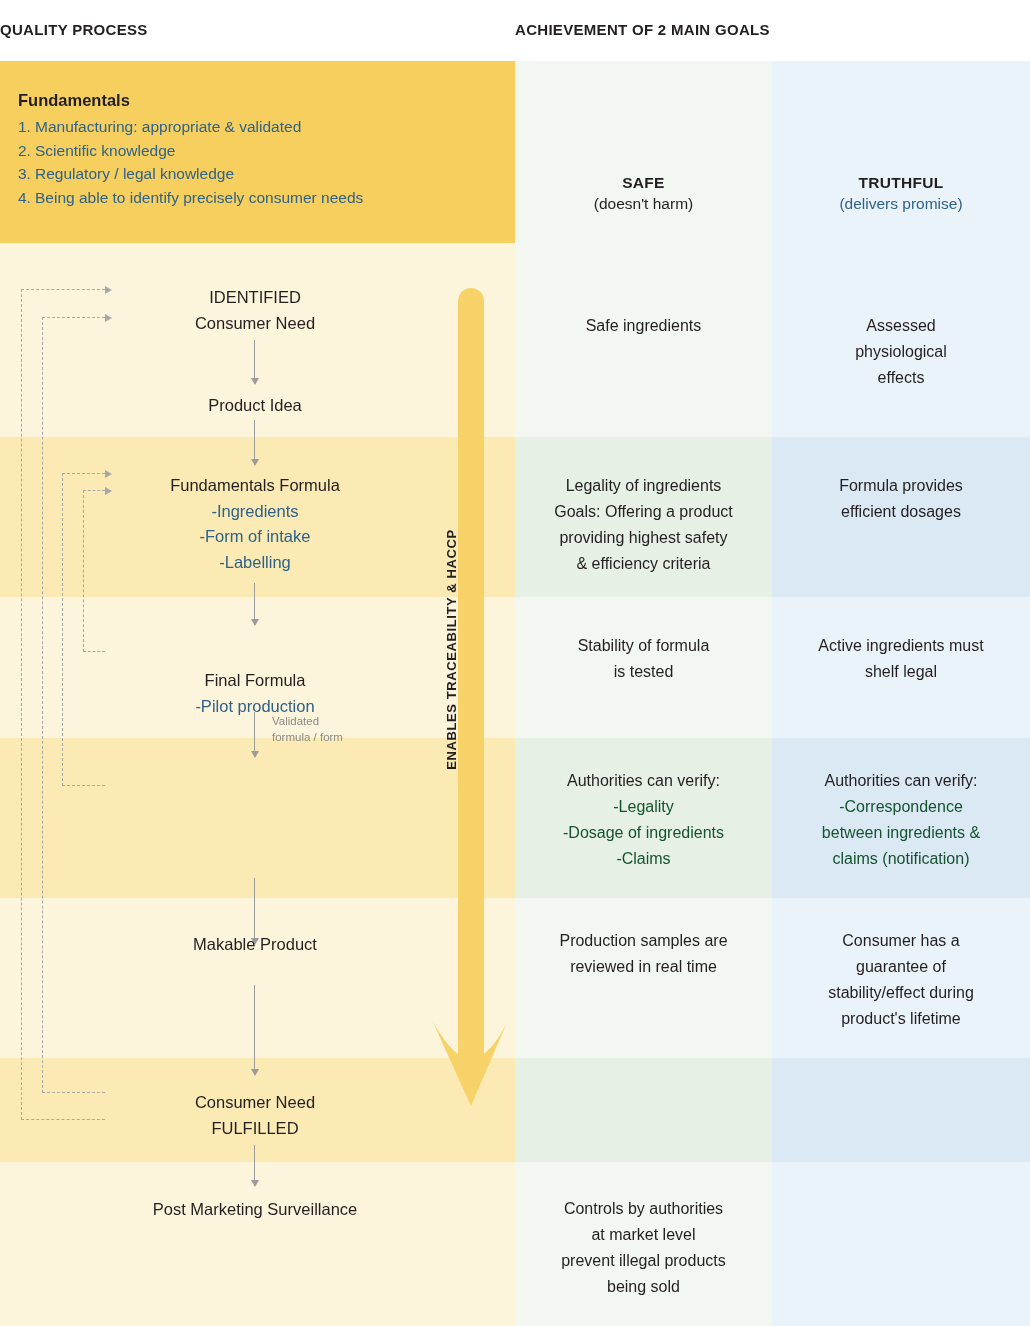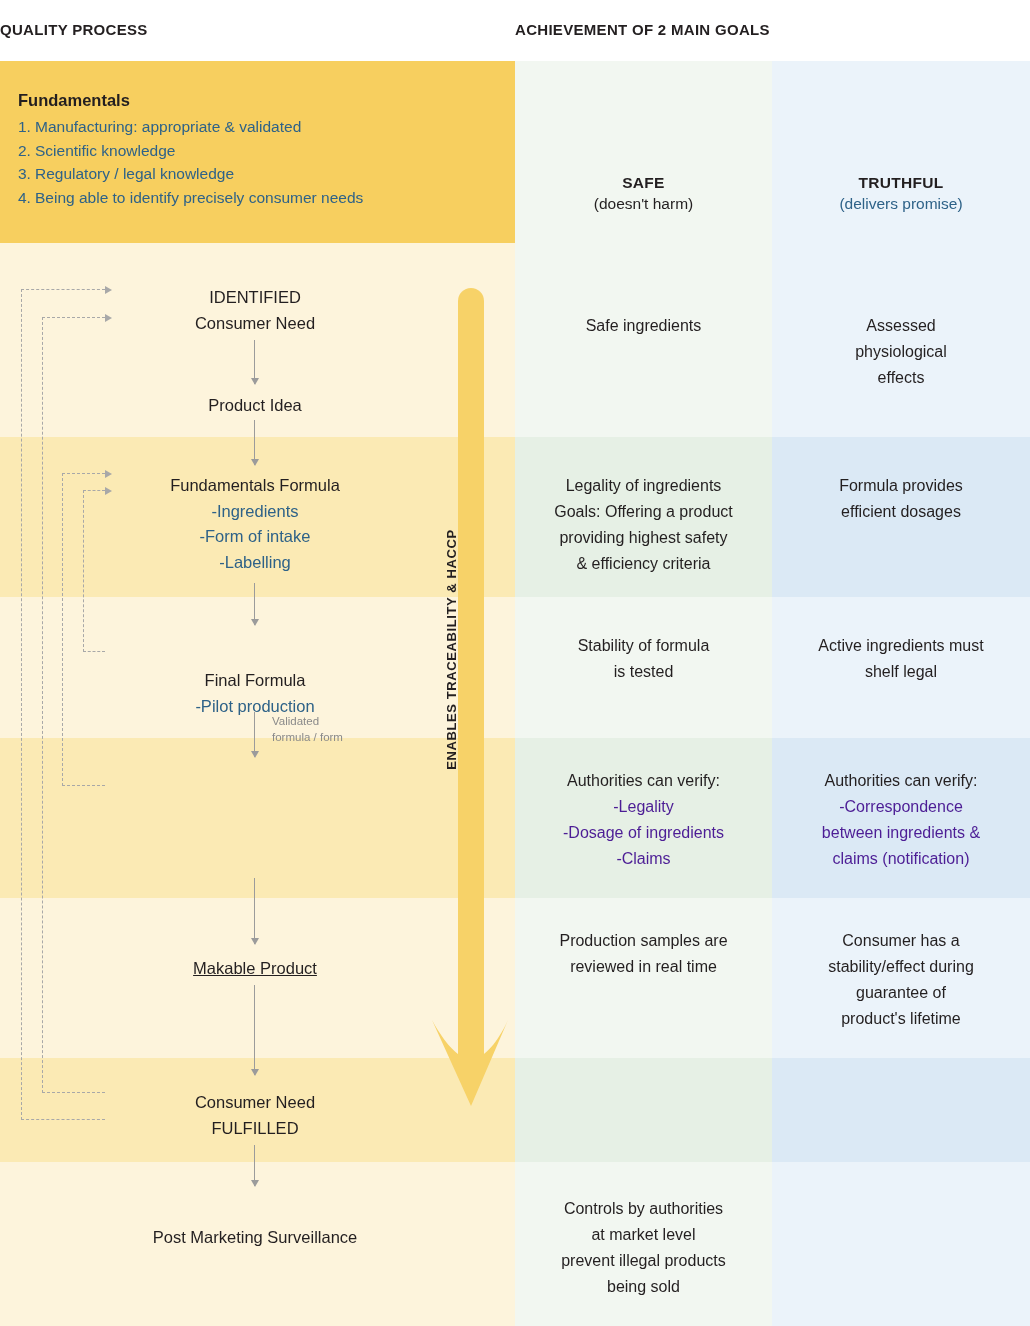--- a/index.html
+++ b/index.html
@@ -79,21 +79,21 @@
   .node .blue{color:#2e6288;}
 
   
   .cell{
     position:absolute;
     text-align:center;
     font-size:16px;
     line-height:1.62;
     color:#231f20;
   }
-  .cell .blue{color:#4c1d95;}
+  .cell .blue{color:#14532d;}
   .cell.mid  { left:521px; width:245px; }
   .cell.right{ left:778px; width:246px; }
 
   
   .varrow{position:absolute;left:254px;width:1px;background:#9b9b9b;}
   .varrow:after{
     content:"";position:absolute;left:-3.5px;bottom:-1px;
     border-left:4px solid transparent;
     border-right:4px solid transparent;
     border-top:7px solid #9b9b9b;
@@ -242,30 +242,30 @@
     <div class="blue">-Form of intake</div>
     <div class="blue">-Labelling</div>
   </div>
 
   <div class="node" style="top:633px;margin-top:35px;">
     <div>Final Formula</div>
     <div class="blue">-Pilot production</div>
   </div>
 
 
-  <div class="node" style="top:956px;text-decoration:underline;">
+  <div class="node" style="top:932px;">
     <div>Makable Product</div>
   </div>
 
   <div class="node" style="top:1090px;">
     <div>Consumer Need</div>
     <div class="strong">FULFILLED</div>
   </div>
 
-  <div class="node" style="top:1197px;margin-top:28px;">
+  <div class="node" style="top:1197px;">
     <div>Post Marketing Surveillance</div>
   </div>
 
   <div class="cell mid" style="top:313px;">
     <div>Safe ingredients</div>
   </div>
   <div class="cell mid" style="top:473px;">
     <div>Legality of ingredients</div>
     <div>Goals: Offering a product</div>
     <div>providing highest safety</div>
@@ -306,18 +306,18 @@
     <div>shelf legal</div>
   </div>
   <div class="cell right" style="top:768px;">
     <div>Authorities can verify:</div>
     <div class="blue">-Correspondence</div>
     <div class="blue">between ingredients &amp;</div>
     <div class="blue">claims (notification)</div>
   </div>
   <div class="cell right" style="top:928px;">
     <div>Consumer has a</div>
+    <div>guarantee of</div>
     <div>stability/effect during</div>
-    <div>guarantee of</div>
     <div>product's lifetime</div>
   </div>
 
 </div>
 
 </body></html>

